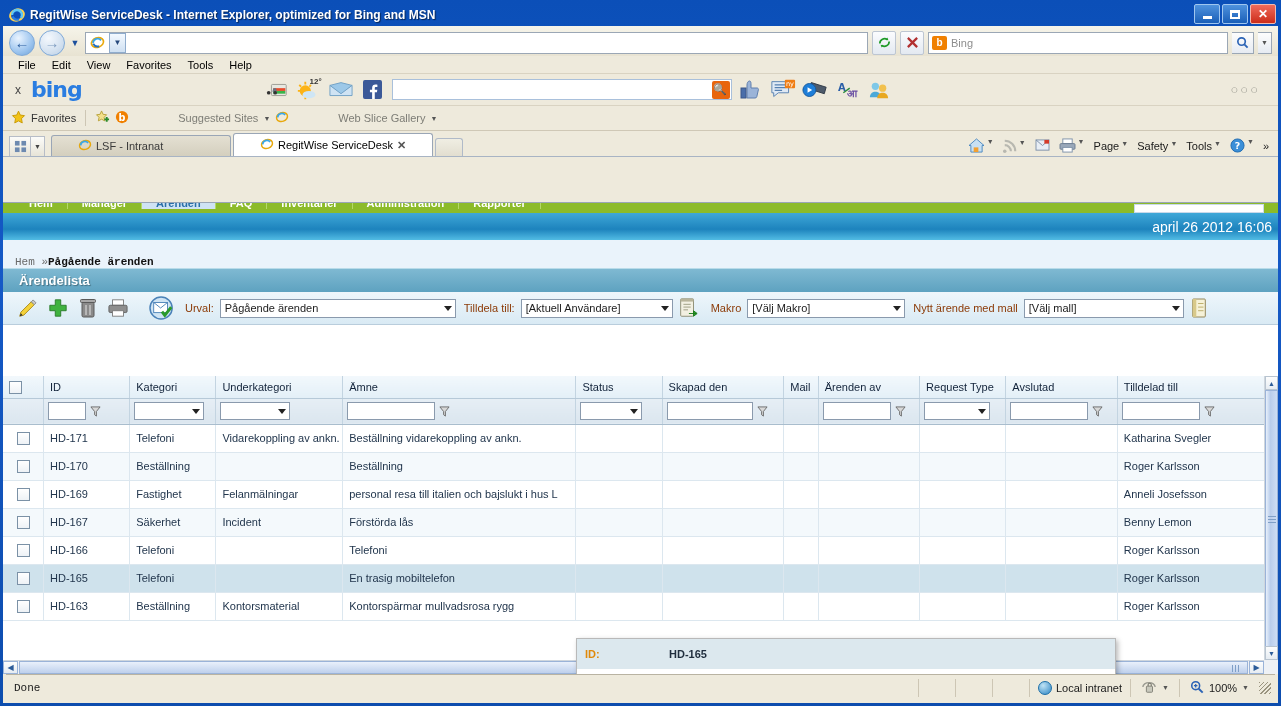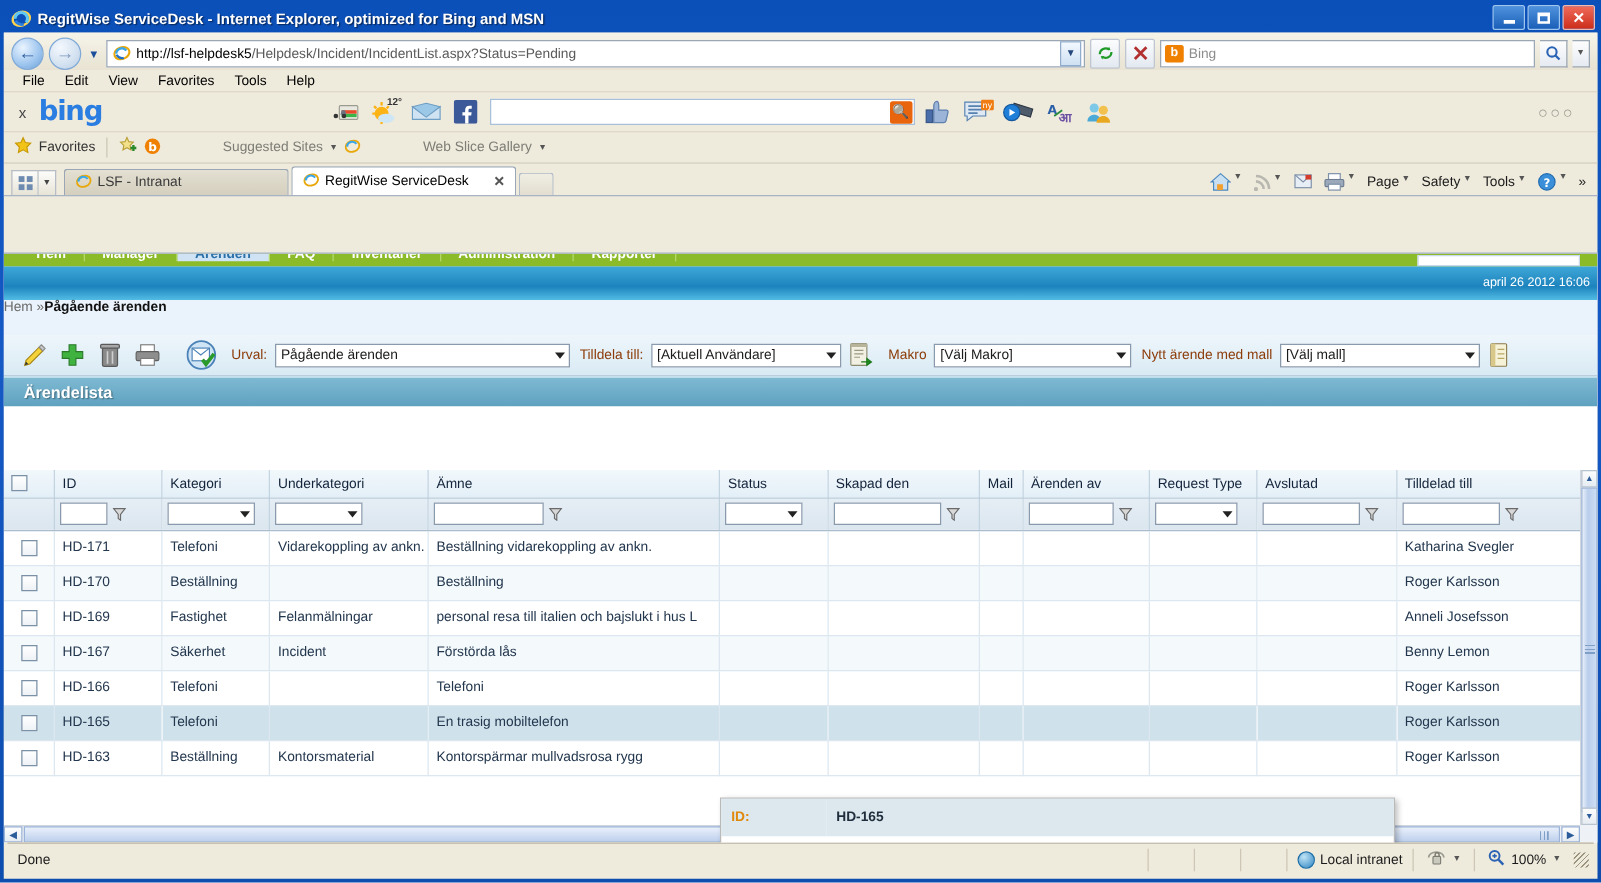--- a/index.html
+++ b/index.html
@@ -116,21 +116,21 @@
   
   #tabrow{height:26px;display:flex;align-items:flex-end;gap:0;padding:0 6px;
     background:#eeeadc;border-bottom:1px solid #a8b4c4;position:relative;}
   #quicktabs{width:22px;height:20px;border:1px solid #b7bdc7;border-bottom:none;
     background:linear-gradient(to bottom,#fcfcfa,#e7e4d7);display:flex;align-items:center;justify-content:center;
     margin-bottom:0;}
   #quicktabs-dd{width:14px;height:20px;border:1px solid #b7bdc7;border-left:none;border-bottom:none;
     background:linear-gradient(to bottom,#fcfcfa,#e7e4d7);display:flex;align-items:center;justify-content:center;
     font-size:7px;color:#444;}
   .tab{height:21px;min-width:180px;display:flex;align-items:center;gap:4px;
-    padding:0 8px;border:1px solid #9aa6b6;border-bottom:none;
+    padding:0 26px;border:1px solid #9aa6b6;border-bottom:none;
     border-radius:3px 3px 0 0;font-size:11px;margin-right:2px;}
   .tab.inactive{background:linear-gradient(to bottom,#e4e0d2,#d4cfbe);color:#3a3a3a;}
   .tab.active{background:#fff;color:#000;height:23px;}
   .tab .x{margin-left:auto;color:#555;font-size:11px;font-weight:bold;}
   .newtab{width:28px;height:18px;border:1px solid #b0bac8;border-bottom:none;
     border-radius:3px 3px 0 0;background:linear-gradient(to bottom,#f0eee3,#e2ded0);}
   #cmdbar{margin-left:auto;display:flex;align-items:center;gap:3px;padding-bottom:3px;}
   #cmdbar .ci{display:flex;align-items:flex-start;gap:2px;font-size:11px;color:#1a1a1a;padding:0 3px;}
 
   
@@ -140,23 +140,23 @@
   #greennav{height:10px;background:#8cbb2a;display:flex;align-items:flex-end;
     padding-left:12px;overflow:hidden;position:relative;}
   #greennav .gt{color:#fff;font-weight:bold;font-size:11px;white-space:nowrap;
     padding:0 14px;position:relative;top:-4px;border-right:1px solid #b4d968;}
   #greennav .gt.sel{background:#cfe3f4;color:#2a6fa8;}
   #greennav .spacer{flex:1 1 auto;}
   #greennav .gbox{width:130px;height:9px;background:#fff;border:1px solid #c9d9ea;margin-right:14px;}
   
   #datebar{height:27px;background:linear-gradient(to bottom,#3fa8d8,#1d83bd 60%,#52bce4);
     display:flex;align-items:center;justify-content:flex-end;padding-right:6px;}
-  #datebar span{color:#fff;font-size:10px;}
-  
-  #crumbwrap{height:28px;background:#eaf3fb;display:flex;align-items:flex-start;padding-left:0;}
+  #datebar span{color:#fff;font-size:14px;}
+  
+  #crumbwrap{height:28px;background:#eaf3fb;display:flex;align-items:flex-end;padding-left:12px;font-family:Liberation Mono, monospace;}
   #crumb{font-size:11px;color:#333;}
   #crumb .home{color:#6a6a6a;}
   #crumb .cur{font-weight:bold;color:#111;}
 
   
   #panelhdr{height:24px;background:linear-gradient(to bottom,#7fb9d2,#5ea2c0);
     display:flex;align-items:center;padding-left:16px;border-top:1px solid #b9dbe9;}
   #panelhdr span{color:#fff;font-weight:bold;font-size:13px;text-shadow:1px 1px 1px rgba(0,0,0,.35);}
 
   
@@ -231,21 +231,21 @@
   #popup td{vertical-align:top;padding:5px 8px;font-size:11px;}
   #popup tr.idrow td{background:#dce8ee;padding:9px 8px;}
   #popup .lab{color:#e0890a;font-weight:bold;width:84px;white-space:nowrap;}
   #popup .val{color:#3b3b3b;}
   #popup tr.idrow .val{color:#1f2d3d;font-weight:bold;}
 
   
   #statusbar{position:absolute;left:3px;right:3px;bottom:3px;height:26px;
     background:#eeeadc;border-top:1px solid #b9b3a2;display:flex;align-items:center;
     font-size:11px;color:#1a1a1a;}
-  #statusbar .st-left{padding-left:8px;}
+  #statusbar .st-left{padding-left:8px;font-family:Liberation Mono, monospace;}
   .sb-sep{width:1px;height:18px;background:#cdc6b4;}
   #statusbar .flexfill{flex:1 1 auto;}
   #statusbar .zone{display:flex;align-items:center;gap:5px;padding:0 10px;}
   #statusbar .zonebox{display:flex;align-items:center;gap:4px;padding:0 8px;}
   #statusbar .grip{width:12px;height:12px;margin-right:4px;
     background:repeating-linear-gradient(135deg,#9a947f 0 1px,transparent 1px 3px);}
   .globe{width:14px;height:14px;border-radius:50%;
     background:radial-gradient(circle at 35% 30%,#bfe3f5,#2f86c4);border:1px solid #1d6fa8;}
 </style>
 </head>
@@ -280,21 +280,20 @@
       <div class="navbtn fwd">→</div>
       <div class="navdd">▼</div>
       <div id="addressbar">
         <span class="favicon">
           <svg width="15" height="15" viewBox="0 0 16 16">
             <ellipse cx="8" cy="8" rx="6.6" ry="5" fill="none" stroke="#e8a80c" stroke-width="1.8" transform="rotate(-20 8 8)"></ellipse>
             <path d="M3.2 8.4a4.8 4.8 0 0 1 8.6-2.6" fill="none" stroke="#3aa7e8" stroke-width="2"></path>
             <path d="M3.4 9.4c1.3 2.2 4 3.3 6.2 2.6" fill="none" stroke="#1f6fc4" stroke-width="2"></path>
           </svg>
         </span>
-        <span id="url"><b>http://lsf-helpdesk5</b><span>/Helpdesk/Incident/IncidentList.aspx?Status=Pending</span></span>
         <div id="addr-dd">▼</div>
       </div>
       <div class="tbtn b">
         <svg width="15" height="15" viewBox="0 0 16 16">
             <path d="M3 9a5 5 0 0 1 8-4M13 7a5 5 0 0 1-8 4" fill="none" stroke="#1f9b28" stroke-width="1.8"></path>
             <path d="M11 2.6 12.2 5.6 9.2 5.2z" fill="#1f9b28"></path>
             <path d="M5 13.4 3.8 10.4 6.8 10.8z" fill="#1f9b28"></path>
           </svg>
       </div>
       <div class="tbtn b">
@@ -534,20 +533,24 @@
         <span class="spacer"></span>
         <span class="gbox"></span>
       </div>
 
       <div id="datebar">
         <span>april 26 2012 16:06</span>
       </div>
 
       <div id="crumbwrap">
         <span id="crumb"><span class="home">Hem »</span><span class="cur">Pågående ärenden</span></span>
+      </div>
+
+      <div id="panelhdr">
+        <span>Ärendelista</span>
       </div>
 
       <div id="apptoolbar">
         <span class="tb-ic" title="edit">
           <svg width="22" height="22" viewBox="0 0 24 24">
               <path d="M3 21l1.2-4.4L15.6 5.2l3.2 3.2L7.4 19.8z" fill="#f4d23a" stroke="#a8891a"></path>
               <path d="M15.6 5.2 17.6 3.2l3.2 3.2-2 2z" fill="#c9c9c9" stroke="#888"></path>
               <path d="M3 21l3.2-1.2L4.2 17.8z" fill="#333"></path>
             </svg>
         </span>
@@ -611,24 +614,20 @@
         </div>
         <span class="tb-ic">
           <svg width="18" height="22" viewBox="0 0 20 24">
               <rect x="3" y="2" width="14" height="20" rx="1" fill="#f6f2d8" stroke="#8a7a4a"></rect>
               <rect x="3" y="2" width="4" height="20" fill="#d8c98a"></rect>
               <g stroke="#b8a864">
                 <path d="M9 7h6M9 11h6M9 15h6"></path>
               </g>
             </svg>
         </span>
-      </div>
-
-      <div id="panelhdr">
-        <span>Ärendelista</span>
       </div>
 
       <div id="gridwrap" style="position:absolute;left:0;right:0;top:173px;bottom:0;">
         <div id="gridarea">
           <table class="grid">
             <colgroup>
               <col style="width:40px">
                 <col style="width:85px">
                 <col style="width:85px">
               <col style="width:125px">

